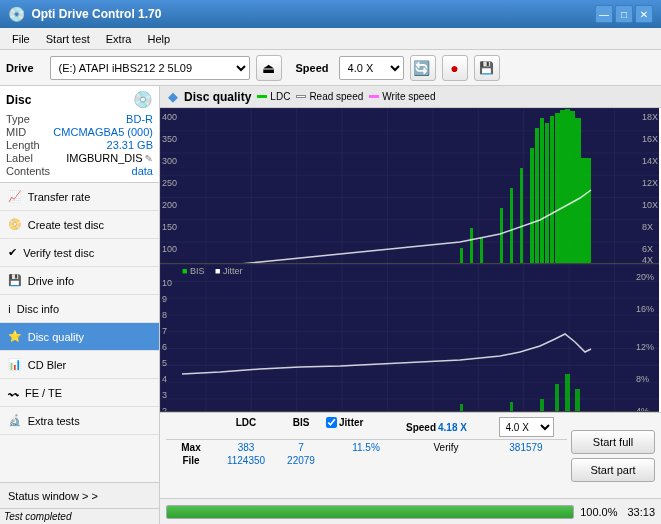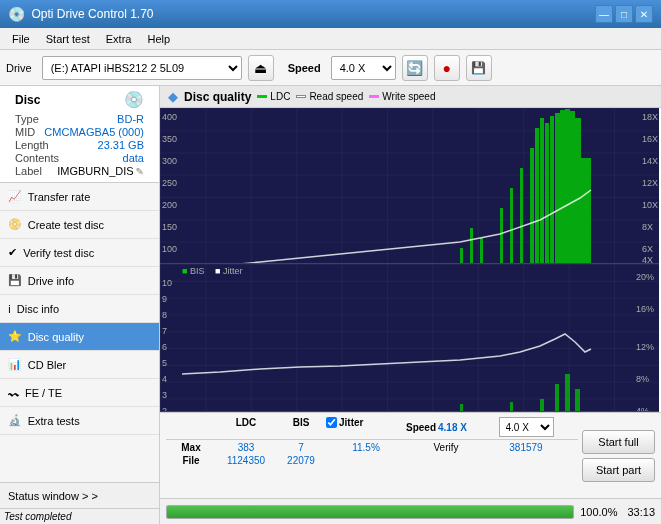--- a/index.html
+++ b/index.html
@@ -17,21 +17,21 @@
       color: white;
       height: 28px;
       display: flex;
       align-items: center;
       padding: 0 8px;
       justify-content: space-between;
       user-select: none;
     }
     #titlebar-left { display: flex; align-items: center; gap: 6px; }
     #titlebar-icon { font-size: 14px; }
-    #titlebar-title { font-size: 12px; font-weight: 400; }
+    #titlebar-title { font-size: 12px; font-weight: 700; }
     #titlebar-controls { display: flex; gap: 2px; }
     .title-btn {
       width: 18px; height: 18px;
       background: #5aa0e0;
       border: 1px solid #3a80c0;
       color: white;
       font-size: 10px;
       cursor: pointer;
       display: flex; align-items: center; justify-content: center;
       border-radius: 2px;
@@ -56,21 +56,21 @@
     
     #toolbar {
       background: #f5f5f5;
       border-bottom: 1px solid #ccc;
       height: 36px;
       display: flex;
       align-items: center;
       padding: 0 6px;
       gap: 6px;
     }
-    #drive-label { font-weight: 400; font-size: 11px; margin-right: 4px; }
+    #drive-label { font-weight: 700; font-size: 11px; margin-right: 10px; }
     #drive-select {
       border: 1px solid #aaa;
       background: white;
       height: 24px;
       padding: 0 4px;
       font-size: 11px;
       min-width: 200px;
       border-radius: 2px;
     }
     .toolbar-icon-btn {
@@ -106,21 +106,21 @@
       border-right: 1px solid #ccc;
       display: flex;
       flex-direction: column;
       flex-shrink: 0;
     }
 
     
     #disc-panel {
       background: white;
       border-bottom: 1px solid #ccc;
-      padding: 4px 15px;
+      padding: 4px 6px;
     }
     #disc-header {
       display: flex;
       align-items: center;
       justify-content: space-between;
       margin-bottom: 4px;
     }
     #disc-title { font-weight: 700; font-size: 12px; }
     .disc-row { display: flex; justify-content: space-between; margin-bottom: 1px; }
     .disc-key { color: #444; }
@@ -233,21 +233,21 @@
       margin-bottom: 2px;
     }
     .stats-header-row { font-weight: 700; border-bottom: 1px solid #ccc; padding-bottom: 2px; }
     .stat-cell { text-align: center; }
     .stat-cell.blue { color: #0066cc; }
     .stat-label { font-weight: 600; }
 
     
     #start-buttons { display: flex; flex-direction: column; gap: 4px; justify-content: center; }
     .start-btn {
-      width: 73px; height: 24px;
+      width: 84px; height: 24px;
       border: 1px solid #aaa;
       background: linear-gradient(to bottom, #fff, #e0e0e0);
       cursor: pointer;
       font-size: 11px;
       border-radius: 3px;
     }
     .speed-blue { color: #0066cc; font-weight: 600; }
     #speed-combo {
       border: 1px solid #aaa; background: white;
       height: 20px; font-size: 10px; padding: 0 2px;
@@ -306,28 +306,28 @@
       </div>
       <div class="disc-row">
         <span class="disc-key">MID</span>
         <span class="disc-val">CMCMAGBA5 (000)</span>
       </div>
       <div class="disc-row">
         <span class="disc-key">Length</span>
         <span class="disc-val">23.31 GB</span>
       </div>
       <div class="disc-row">
-        <span class="disc-key">Contents</span>
-        <span class="disc-val">data</span>
-      </div>
-      <div class="disc-row">
         <span class="disc-key">Label</span>
         <span class="disc-val-black" style="display:flex;align-items:center;gap:2px;">
           IMGBURN_DIS <span style="font-size:10px;color:#888;">✎</span>
         </span>
+      </div>
+      <div class="disc-row">
+        <span class="disc-key">Contents</span>
+        <span class="disc-val">data</span>
       </div>
     </div>
 
     <div>
       <div class="nav-item">
         <span>📈</span>
         <span>Transfer rate</span>
       </div>
       <div class="nav-item">
         <span>📀</span>

